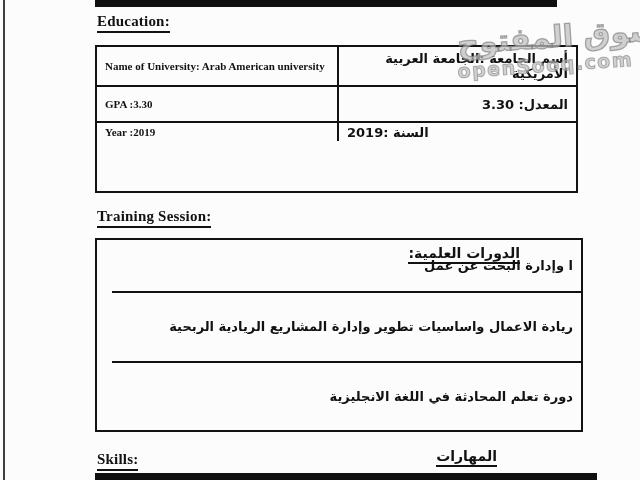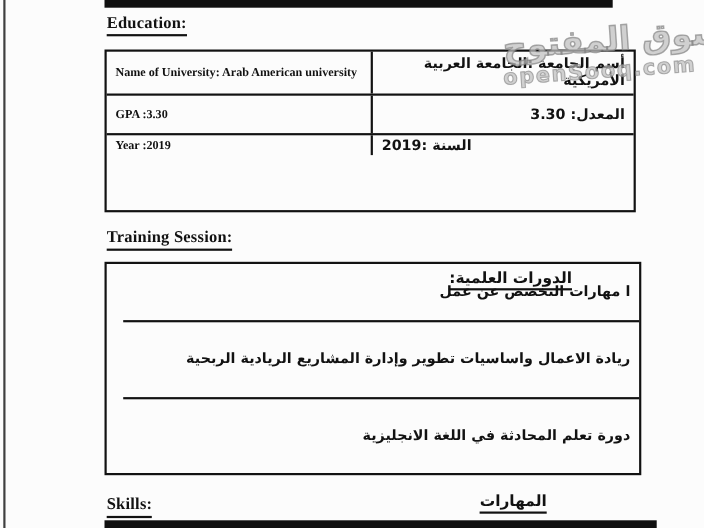--- a/index.html
+++ b/index.html
@@ -107,21 +107,21 @@
     <div class="t1-row t1-r4">
       <div class="cell-en">Year :2019</div>
       <div class="cell-ar ar-left">السنة :2019</div>
     </div>
   </div>
 
   <div class="h-en" id="trn-h-en">Training Session:</div>
   <div class="h-ar" id="trn-h-ar">الدورات العلمية:</div>
 
   <div class="trn-table">
-    <div class="trn-row trn-r1">ا مهارات التخصص عن عمل</div>
+    <div class="trn-row trn-r1">ا وإدارة البحث عن عمل</div>
     <div class="trn-row trn-r2">ريادة الاعمال واساسيات تطوير وإدارة المشاريع الريادية الربحية</div>
     <div class="trn-row trn-r3">دورة تعلم المحادثة في اللغة الانجليزية</div>
   </div>
 
   <div class="h-en" id="skl-h-en">Skills:</div>
   <div class="h-ar" id="skl-h-ar">المهارات</div>
 
   <div class="bottom-bar"></div>
 
 </div>

